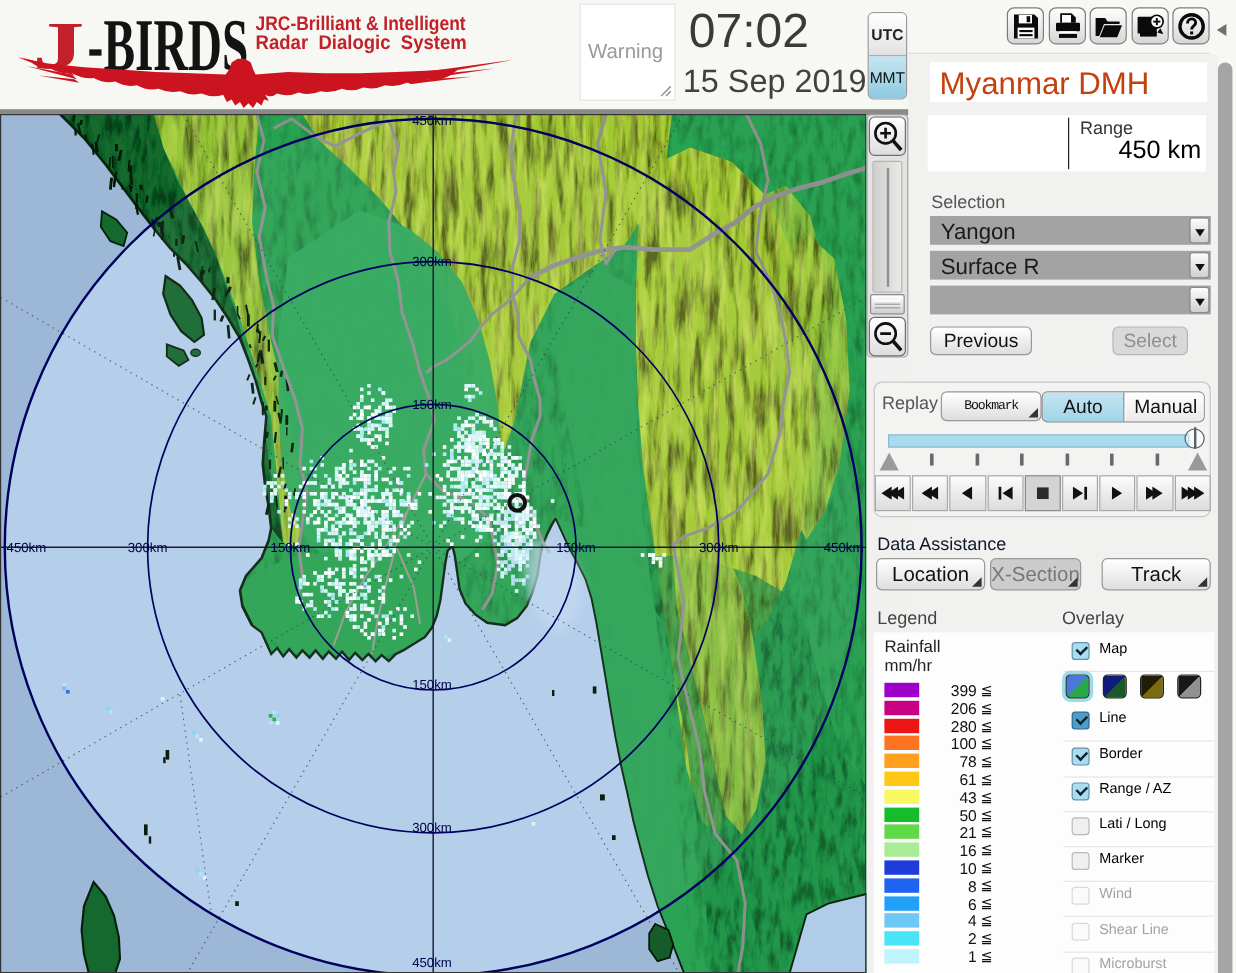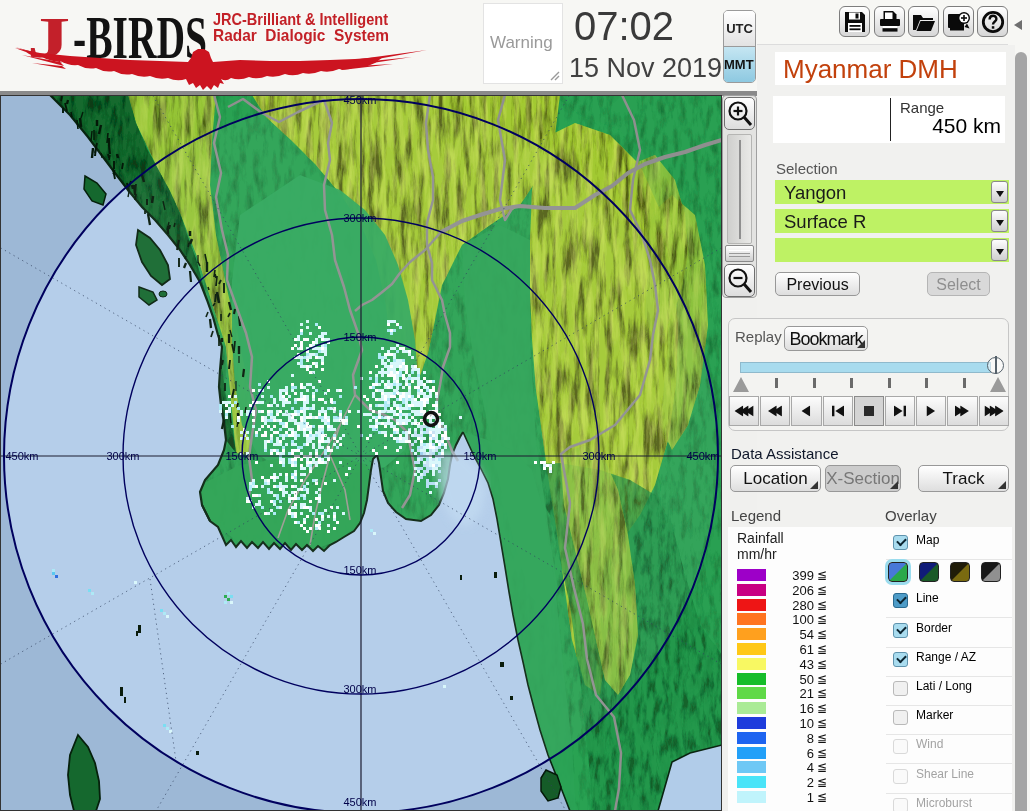--- a/index.html
+++ b/index.html
@@ -5,44 +5,44 @@
 html,body{width:1030px;height:811px;overflow:hidden;font-family:"Liberation Sans",sans-serif;background:#f7f7f4}
 .abs{position:absolute}
 #header{position:absolute;left:0;top:0;width:1030px;height:91px;background:#f7f7f4}
 #hdrbar{position:absolute;left:0;top:91px;width:757px;height:5px;background:#8a8a8a}
 #warn{position:absolute;left:483px;top:3px;width:80px;height:81px;background:#fff;border:1px solid #e3e3e3}
 #warn span{position:absolute;left:6px;top:29px;color:#9a9a9a;font-size:17px}
 #clock{position:absolute;left:574px;top:4px;width:99px;text-align:left;color:#3a3a3a;font-size:40px}
 #date{position:absolute;left:569px;top:53px;width:148px;text-align:center;color:#414141;font-size:27px;white-space:nowrap}
 #tz{position:absolute;left:723px;top:10px;width:33px;height:73px;border:1px solid #9a9a9a;border-radius:5px;overflow:hidden}
 #utc{position:absolute;left:0;top:0;width:100%;height:36px;background:linear-gradient(#ffffff,#e2e2e2);border-bottom:1px solid #9a9a9a;text-align:center;line-height:36px;font-size:13px;font-weight:bold;color:#222}
-#mmt{position:absolute;left:0;top:36px;width:100%;height:36px;background:linear-gradient(#c5e6f2,#8cc8e0);text-align:left;line-height:36px;font-size:13px;font-weight:bold;color:#111}
+#mmt{position:absolute;left:0;top:36px;width:100%;height:36px;background:linear-gradient(#c5e6f2,#8cc8e0);text-align:center;line-height:36px;font-size:13px;font-weight:normal;color:#111}
 .tbtn{position:absolute;top:6px;width:31px;height:31px;border:1px solid #7d7d7d;border-radius:6px;background:linear-gradient(#ffffff,#d6d6d6)}
 .tbtn svg{position:absolute;left:3px;top:3px}
 #tri-r{position:absolute;left:1014px;top:20px;width:0;height:0;border-top:5px solid transparent;border-bottom:5px solid transparent;border-right:8px solid #6f6f6f}
 #hline{position:absolute;left:757px;top:44px;width:251px;height:1px;background:#dcdcdc}
 #panel{position:absolute;left:757px;top:45px;width:258px;height:766px;background:#f1f1ef}
 #graybar{position:absolute;left:1015px;top:52px;width:12px;height:759px;background:#a5a5a5;border-radius:6px 6px 0 0}
 #mdmh{position:absolute;left:775px;top:52px;width:231px;height:33px;background:#fff}
 #mdmh span{position:absolute;left:8px;top:2px;font-size:26px;color:#c2410c}
 #rangebox{position:absolute;left:773px;top:96px;width:232px;height:47px;background:#fff}
 #rangebox .vl{position:absolute;left:117px;top:2px;width:1px;height:43px;background:#222}
 #rangebox .rl{position:absolute;left:127px;top:3px;font-size:15px;color:#333}
 #rangebox .rv{position:absolute;right:4px;top:18px;font-size:21px;color:#000}
 #sel-label{position:absolute;left:776px;top:160px;font-size:15px;color:#555}
-.selrow{position:absolute;left:775px;width:234px;height:24px;background:#bef264}
+.selrow{position:absolute;left:775px;width:234px;height:24px;background:#a3a3a3}
 .selrow span{position:absolute;left:9px;top:2px;font-size:18.5px;color:#1a1a1a}
 .combo{position:absolute;right:1px;top:1px;width:17px;height:22px;border:1px solid #8a8a8a;border-radius:3px;background:linear-gradient(#fdfdfd,#cfcfcf)}
 .combo i{position:absolute;left:4px;top:9px;width:0;height:0;border-left:4.5px solid transparent;border-right:4.5px solid transparent;border-top:6px solid #111}
 .btn{position:absolute;border:1px solid #989898;border-radius:5px;background:linear-gradient(#ffffff,#dedede);text-align:center;color:#111}
 .btn.dis{background:#d9d9d9;color:#8f8f8f;border-color:#b5b5b5}
 .corner{position:absolute;right:2px;bottom:2px;width:0;height:0;border-left:8px solid transparent;border-bottom:8px solid #333}
 #replaybox{position:absolute;left:728px;top:318px;width:281px;height:113px;border:1px solid #c6c6c6;border-radius:7px;background:#f3f3f1}
 #replay-l{position:absolute;left:6px;top:9px;font-size:15px;color:#555}
-#bookmark{left:55px;top:7px;width:84px;height:25px;font-size:18px;line-height:24px;font-family:Liberation Sans, sans-serif;letter-spacing:-1px}
+#bookmark{left:55px;top:7px;width:84px;height:25px;font-size:11px;line-height:24px;font-family:Liberation Mono, monospace;letter-spacing:-1px}
 #automan{position:absolute;left:139px;top:7px;width:136px;height:26px;border:1px solid #8a8a8a;border-radius:5px;overflow:hidden;background:#fff}
 #auto{position:absolute;left:0;top:0;width:68px;height:26px;background:linear-gradient(#c3e5f2,#9ed3e8);border-right:1px solid #8a8a8a;text-align:center;line-height:25px;font-size:16px;color:#111}
 #manual{position:absolute;left:69px;top:0;width:67px;height:26px;background:linear-gradient(#ffffff,#e8e8e8);text-align:center;line-height:25px;font-size:16px;color:#111}
 #sltrack{position:absolute;left:11px;top:43px;width:251px;height:11px;background:#a8dbee;border:1px solid #8fb9cc}
 #slcirc{position:absolute;left:258px;top:38px;width:17px;height:17px;border:1.5px solid #55616b;border-radius:50%;background:rgba(255,255,255,0.5)}
 #slcirc .bar{position:absolute;left:7px;top:-2px;width:2px;height:18px;background:#55616b}
 .tick{position:absolute;top:59px;width:3px;height:10px;background:#6a6a6a}
 .endtri{position:absolute;top:58px;width:0;height:0;border-left:8px solid transparent;border-right:8px solid transparent;border-bottom:15px solid #9a9a9a}
 #mediarow{position:absolute;left:0px;top:77px;width:281px;height:30px}
 .mbtn{position:absolute;top:0;width:30.2px;height:30px;border:1px solid #a8a8a8;background:linear-gradient(#fcfcfc,#dcdcdc)}
@@ -91,21 +91,21 @@
     <path d="M15,48 L40,53 L70,56 L100,58 L130,60 L160,61 L188,62 L191,58 L193,52 L198,49 L204,49 L209,52 L211,58 L213,62 L240,60 L270,61 L300,61 L330,60 L355,59 L383,57 L375,63 Q366,68 357,66 Q348,71 339,69 Q330,73 321,71 Q312,75 303,73 Q294,77 285,74 Q276,78 267,76 Q258,80 249,77 Q240,81 231,78 Q226,82 221,79 L224,84 L220,83 L218,88 L214,85 L211,90 L207,86 L203,90 L200,85 L196,88 L193,83 L189,85 L186,79 Q177,82 168,78 Q159,80 150,76 Q141,78 132,74 Q123,76 114,71 Q105,73 96,68 Q87,70 78,65 Q69,66 60,61 Q51,62 42,57 Q34,58 26,52 L15,48 Z"></path>
   </g>
 </svg>
 <div id="warn">
     <span>Warning</span>
     <svg class="abs" style="right:2px;bottom:2px" width="10" height="10">
       <path d="M9,1 L1,9 M9,5 L5,9" stroke="#9a9a9a" stroke-width="1.4" fill="none"></path>
     </svg>
   </div>
 <div id="clock">07:02</div>
-<div id="date">15 Nov 2019</div>
+<div id="date">15 Sep 2019</div>
 <div id="tz">
     <div id="utc">UTC</div>
     <div id="mmt">MMT</div>
   </div>
 
 <div class="tbtn" style="left:839px">
     <svg width="24" height="24" viewBox="0 0 24 24">
       <path fill="#0a0a0a" d="M2,2 H19 L22,5 V22 H2 Z"></path>
       <rect x="6" y="2.5" width="11" height="7" fill="#fff"></rect>
       <rect x="12.5" y="3.5" width="3" height="5" fill="#0a0a0a"></rect>
@@ -177,20 +177,24 @@
     <div class="combo">
       <i></i>
     </div>
   </div>
 <div class="btn" style="left:775px;top:272px;width:85px;height:24px;font-size:16px;line-height:23px">Previous</div>
 <div class="btn dis" style="left:927px;top:272px;width:63px;height:24px;font-size:16px;line-height:23px">Select</div>
 <div class="abs" style="left:722px;top:298px;width:35px;height:513px;background:#f0f0ee"></div>
 <div id="replaybox">
   <div id="replay-l">Replay</div>
   <div class="btn" id="bookmark">Bookmark<div class="corner"></div></div>
+  <div id="automan">
+      <div id="auto">Auto</div>
+      <div id="manual">Manual</div>
+    </div>
   <div id="sltrack"></div>
   <div id="slcirc">
       <div class="bar"></div>
     </div>
   <div class="tick" style="left:46px"></div>
     <div class="tick" style="left:84px"></div>
     <div class="tick" style="left:121px"></div>
     <div class="tick" style="left:159px"></div>
     <div class="tick" style="left:196px"></div>
     <div class="tick" style="left:234px"></div>
@@ -266,21 +270,21 @@
 <div class="sw" style="top:583.8px;background:#c80082"></div>
 <div class="swlab" style="top:582.8px">206</div>
 <div class="swle" style="top:582.8px">≦</div>
 <div class="sw" style="top:598.5999999999999px;background:#ee1515"></div>
 <div class="swlab" style="top:597.5999999999999px">280</div>
 <div class="swle" style="top:597.5999999999999px">≦</div>
 <div class="sw" style="top:613.3999999999999px;background:#ff7420"></div>
 <div class="swlab" style="top:612.3999999999999px">100</div>
 <div class="swle" style="top:612.3999999999999px">≦</div>
 <div class="sw" style="top:628.1999999999998px;background:#ffa01e"></div>
-<div class="swlab" style="top:627.1999999999998px">54</div>
+<div class="swlab" style="top:627.1999999999998px">78</div>
 <div class="swle" style="top:627.1999999999998px">≦</div>
 <div class="sw" style="top:642.9999999999998px;background:#ffc816"></div>
 <div class="swlab" style="top:641.9999999999998px">61</div>
 <div class="swle" style="top:641.9999999999998px">≦</div>
 <div class="sw" style="top:657.7999999999997px;background:#f8f862"></div>
 <div class="swlab" style="top:656.7999999999997px">43</div>
 <div class="swle" style="top:656.7999999999997px">≦</div>
 <div class="sw" style="top:672.5999999999997px;background:#16bd2a"></div>
 <div class="swlab" style="top:671.5999999999997px">50</div>
 <div class="swle" style="top:671.5999999999997px">≦</div>

